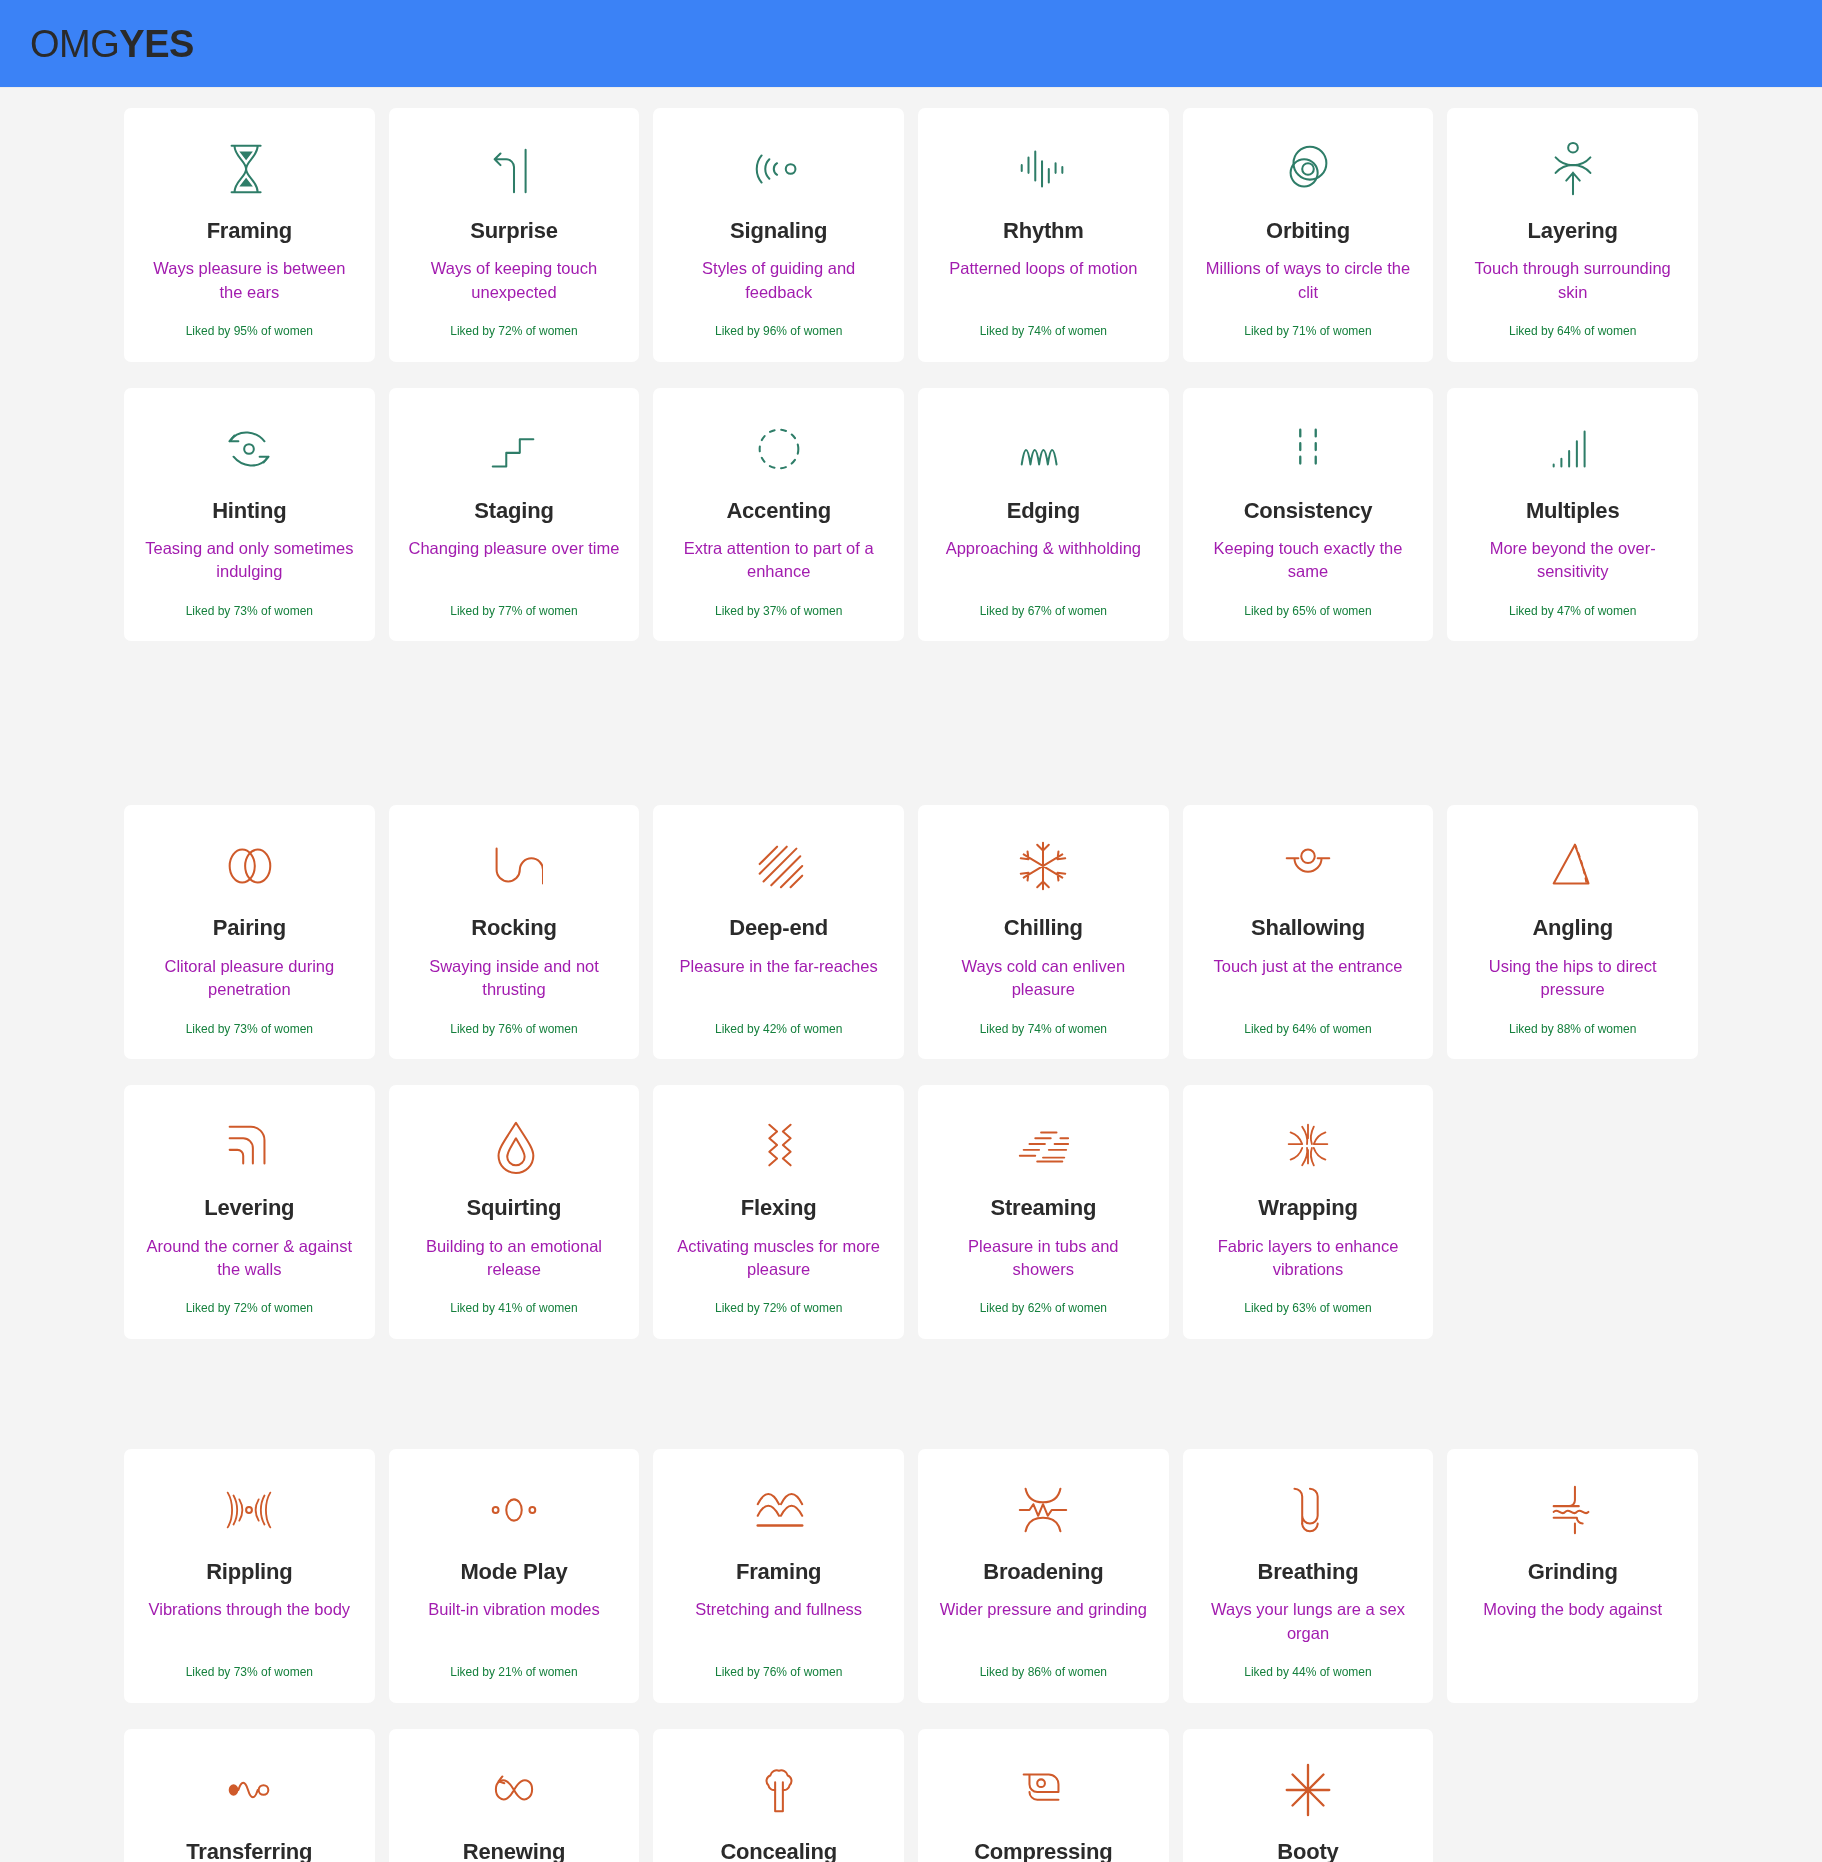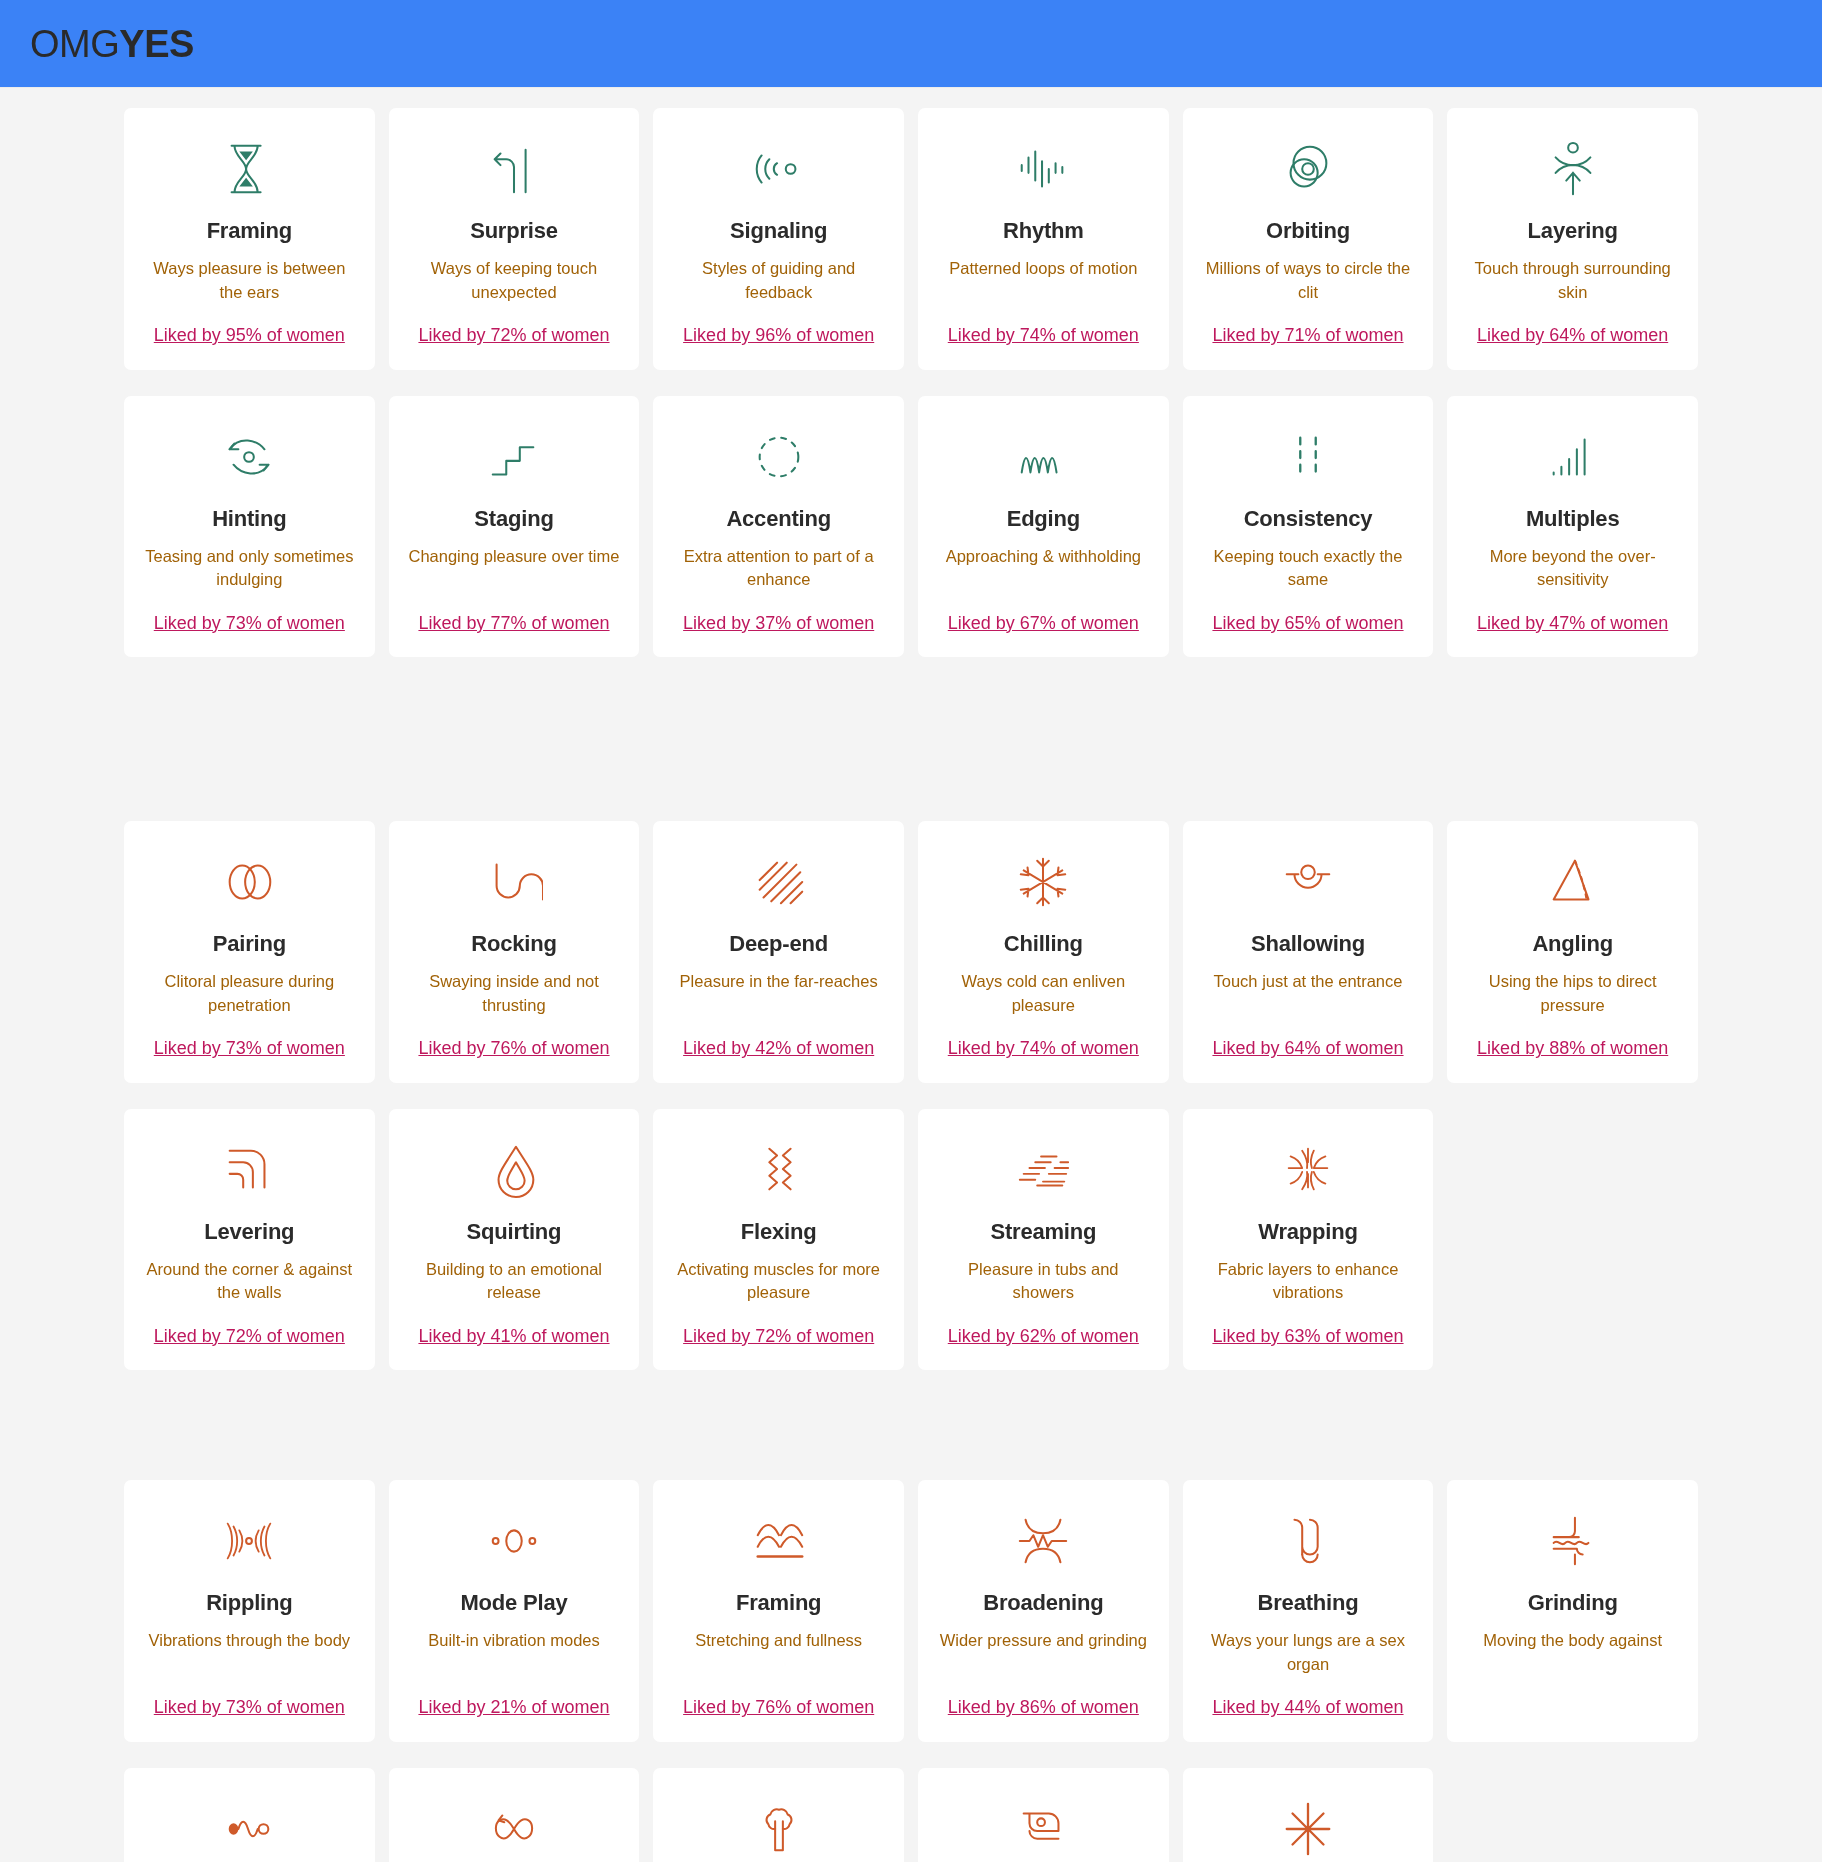--- a/index.html
+++ b/index.html
@@ -75,33 +75,32 @@
     font-weight: 700;
     color: #2b2b2b;
     letter-spacing: -0.2px;
     line-height: 1.15;
     margin-bottom: 14px;
   }
 
   .card-desc {
     font-size: 16.5px;
     font-weight: 400;
-    color: #a16207;
+    color: #a21caf;
     line-height: 1.42;
     max-width: 215px;
     flex-grow: 1;
   }
 
   .card-liked {
-    font-size: 18px;
-    color: #be185d;
+    font-size: 12px;
+    color: #15803d;
     line-height: 1.3;
     margin-top: 20px;
     white-space: nowrap;
-    text-decoration: underline;
   }
 
   .teal   { color: #2e7d68; }
   .orange { color: #cf5a2a; }
 </style>
 </head>
 <body>
 
 <header class="site-header">
   <div class="logo">

